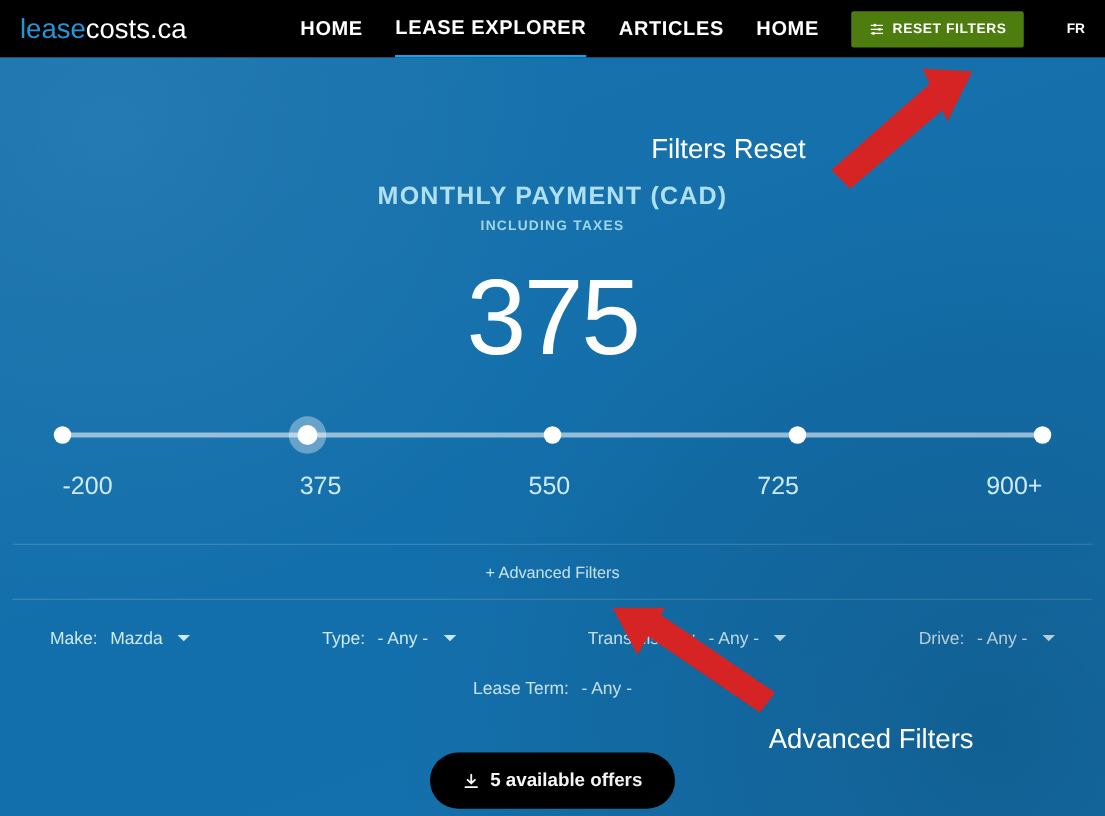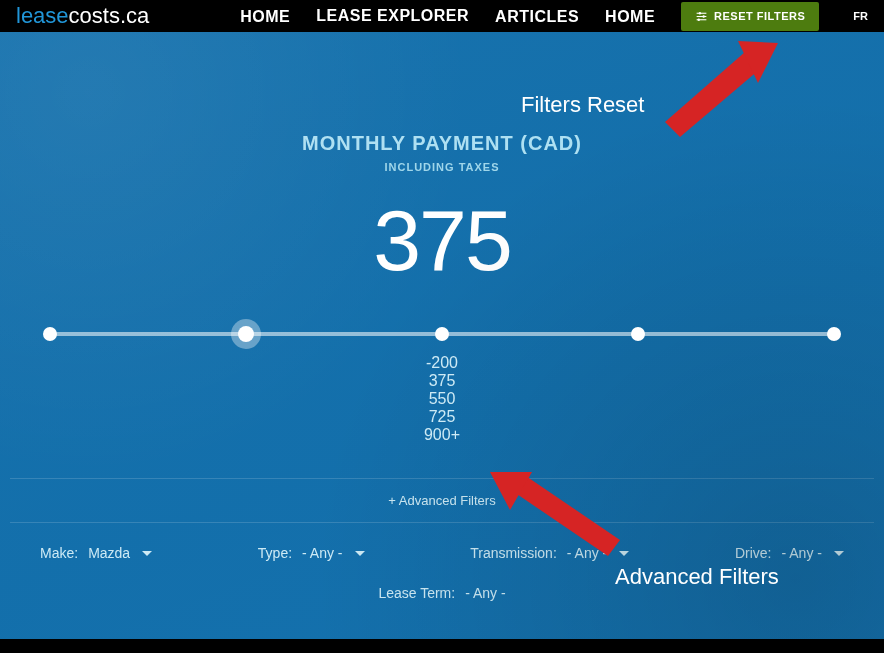--- a/index.html
+++ b/index.html
@@ -6,21 +6,21 @@
   body {
     width: 884px;
     height: 653px;
     font-family: "Segoe UI", Arial, sans-serif;
     background: #000;
     overflow: hidden;
     position: relative;
   }
   .header {
     background: #000;
-    height: 32px;
+    height: 46px;
     display: flex;
     align-items: center;
     padding: 0 16px;
     gap: 8px;
   }
   .logo {
     color: #fff;
     font-size: 22px;
     font-weight: 300;
     display: flex;
@@ -37,21 +37,21 @@
   }
   .nav-item {
     color: #fff;
     font-size: 16px;
     font-weight: 600;
     letter-spacing: 0.5px;
     cursor: pointer;
     padding: 14px 0 12px 0;
   }
   .nav-item.active {
-    border-bottom: 2px solid #bef264;
+    border-bottom: 2px solid #0ea5e9;
   }
   .reset-btn {
     background: #4d7c0f;
     color: #fff;
     border: none;
     padding: 8px 14px;
     font-size: 11px;
     font-weight: 700;
     letter-spacing: 0.5px;
     display: flex;
@@ -142,24 +142,23 @@
   .handle-dot {
     position: absolute;
     width: 16px; height: 16px; border-radius: 50%;
     background: #fff;
     top: -6px;
     transform: translateX(-50%);
   }
   .tick-labels {
     display: flex;
     justify-content: space-between;
-    margin-top: 18px;
-    font-size: 16px;
+    margin-top: 28px;
+    font-size: 20px;
     color: #cdeaf5;
-    flex-direction: column;
   }
 
   .hr {
     margin: 34px 10px 0 10px;
     border: none;
     border-top: 1px solid rgba(255,255,255,0.15);
   }
 
   .adv-link {
     margin-top: 14px;

